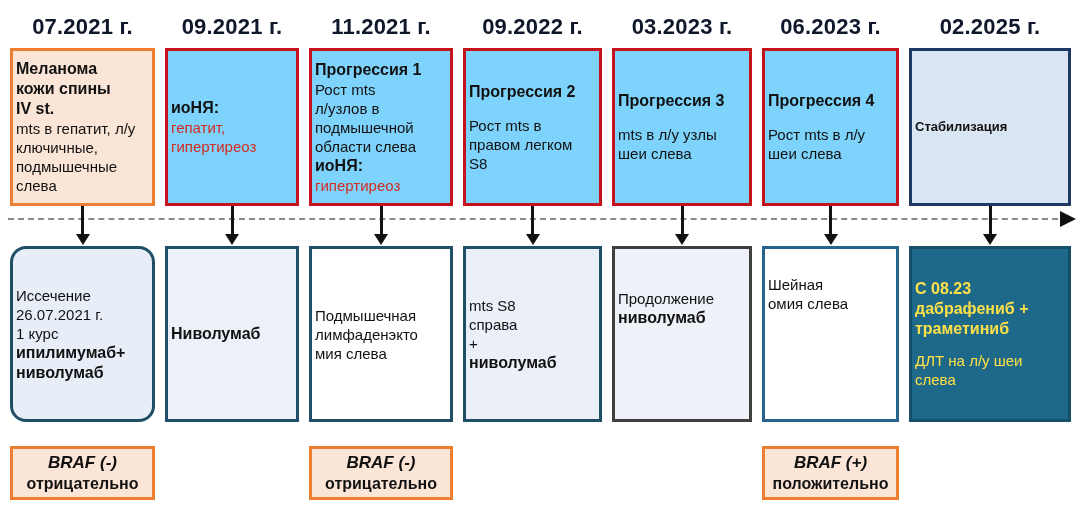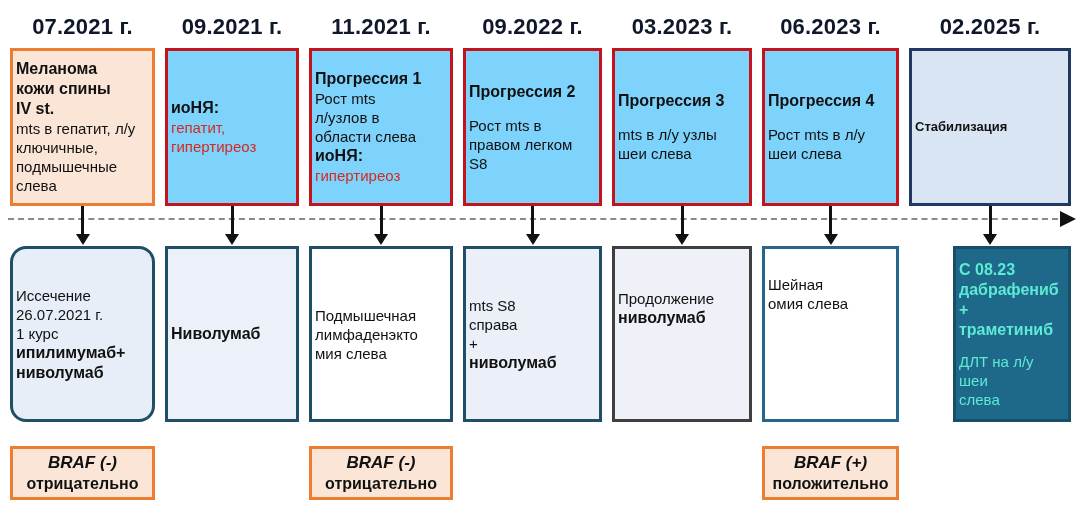--- a/index.html
+++ b/index.html
@@ -38,21 +38,21 @@
   .braf{
     box-sizing:border-box;height:54px;border:3px solid var(--orange);background:var(--peach);
     display:flex;flex-direction:column;align-items:center;justify-content:center;text-align:center;
   }
   .v-orange{border:3px solid var(--orange);background:var(--peach);}
   .v-red{border:3px solid var(--red-border);background:#7dd3fc;}
   .v-navy{border:3px solid var(--navy);background:var(--light-blue);}
   .v-steel{border:3px solid var(--steel);}
   .v-steel2{border:3px solid var(--steel2);}
   .v-grey{border:3px solid var(--grey);}
-  .v-teal-fill{border:3px solid #174E68;background:var(--teal);color:#5eead4;margin-left:44px;}
+  .v-teal-fill{border:3px solid #174E68;background:var(--teal);color:#fde047;}
   .bg-blue1{background:#E7EEF8;border-radius:16px;}
   .bg-blue2{background:#ECF1F9;}
   .bg-blue3{background:#EBEFF7;}
   .bg-blue4{background:#EEF1F8;}
   .bg-white{background:#fff;}
   .j-center{justify-content:center;}
   .j-top{justify-content:flex-start;}
   .pt40{padding-top:40px;}
   .pt24{padding-top:26px;}
   .line{width:100%;}
@@ -125,20 +125,21 @@
       <div class="line b">Ниволумаб</div>
     </div>
   </div>
 
   <div class="col">
     <div class="date">11.2021 г.</div>
     <div class="box top v-red j-center">
       <div class="line b">Прогрессия 1</div>
       <div class="line n">Рост mts</div>
       <div class="line n">л/узлов в</div>
+      <div class="line n">подмышечной</div>
       <div class="line n">области слева</div>
       <div class="line b">иоНЯ:</div>
       <div class="line r">гипертиреоз</div>
     </div>
     <div class="arrowzone">
       <div class="astem"></div>
       <div class="ahead"></div>
     </div>
     <div class="box bottom v-steel bg-white j-center">
       <div class="line n">Подмышечная</div>

